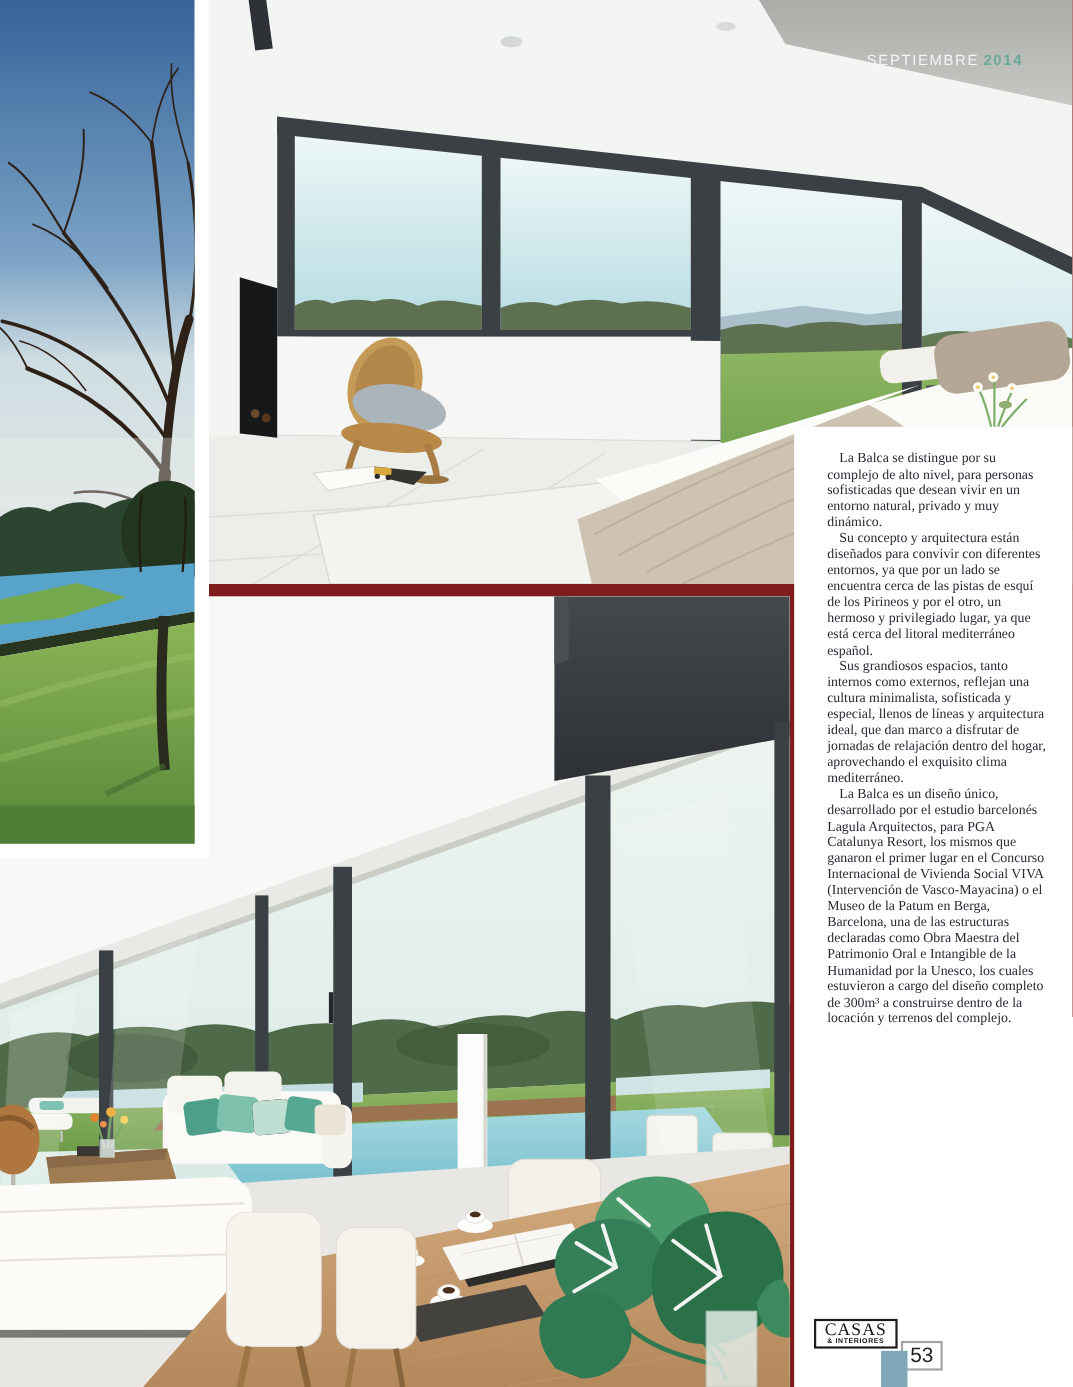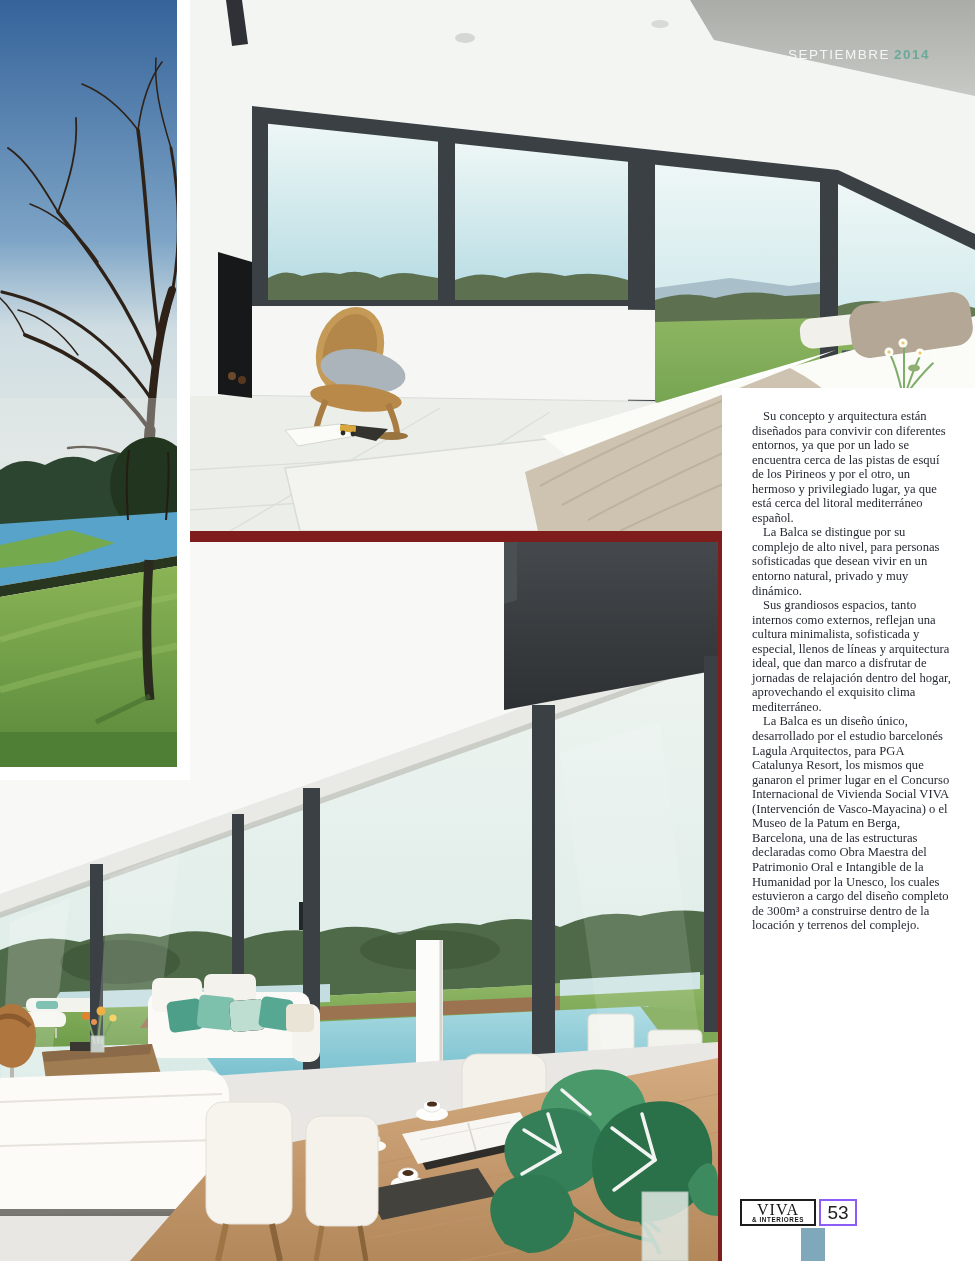--- a/index.html
+++ b/index.html
@@ -23,22 +23,22 @@
   .textbox{position:absolute;left:722px;top:388px;width:253px;height:873px;background:#ffffff;z-index:5;box-sizing:border-box;padding:21px 0 0 30px;}
   .article{width:202px;color:#262a33;font-size:12.6px;line-height:14.55px;}
   .article p{margin:0;text-indent:11px;}
 
   
   .footer{position:absolute;left:740px;top:1199px;z-index:6;display:flex;gap:3px;
           font-family:"Liberation Sans",sans-serif;}
   .logo-box{border:2px solid #1c1c1c;background:#fff;width:72px;height:23px;display:flex;flex-direction:column;align-items:center;justify-content:center;}
   .logo-name{font-family:"Liberation Serif",serif;font-size:16px;line-height:13px;letter-spacing:1px;color:#141414;}
   .logo-sub{font-size:6.3px;font-weight:bold;letter-spacing:0.6px;color:#141414;line-height:7px;}
-  .pageno-box{border:2px solid #8b5cf6;background:#fff;width:34px;height:23px;display:flex;align-items:center;justify-content:center;
-              font-size:19px;color:#222;}
+  .pageno-box{border:2px solid #a3a3a3;background:#fff;width:34px;height:23px;display:flex;align-items:center;justify-content:center;
+              font-size:19px;color:#222;margin-top:20px;}
   .footer-tab{position:absolute;left:801px;top:1228px;width:24px;height:33px;background:#7fa9ba;z-index:6;}
 </style>
 </head>
 <body>
 
 <div class="page">
 
   <div class="photo photo-tree">
     <svg width="177" height="767" viewBox="0 0 177 767">
       <defs>
@@ -394,29 +394,29 @@
       <g>
         <rect x="306" y="574" width="72" height="110" rx="15" fill="#f4f2eb" stroke="#e1ded5"></rect>
         <line x1="322" y1="684" x2="316" y2="719" stroke="#9e7646" stroke-width="5"></line>
         <line x1="360" y1="684" x2="366" y2="719" stroke="#8a653c" stroke-width="5"></line>
       </g>
     </svg>
   </div>
 
   <div class="textbox">
     <div class="article">
+      <p>La Balca se distingue por su complejo de alto nivel, para personas sofisticadas que desean vivir en un entorno natural, privado y muy dinámico.</p>
       <p>Su concepto y arquitectura están diseñados para convivir con diferentes entornos, ya que por un lado se encuentra cerca de las pistas de esquí de los Pirineos y por el otro, un hermoso y privilegiado lugar, ya que está cerca del litoral mediterráneo español.</p>
-      <p>La Balca se distingue por su complejo de alto nivel, para personas sofisticadas que desean vivir en un entorno natural, privado y muy dinámico.</p>
       <p>Sus grandiosos espacios, tanto internos como externos, reflejan una cultura minimalista, sofisticada y especial, llenos de líneas y arquitectura ideal, que dan marco a disfrutar de jornadas de relajación dentro del hogar, aprovechando el exquisito clima mediterráneo.</p>
       <p>La Balca es un diseño único, desarrollado por el estudio barcelonés Lagula Arquitectos, para PGA Catalunya Resort, los mismos que ganaron el primer lugar en el Concurso Internacional de Vivienda Social VIVA (Intervención de Vasco-Mayacina) o el Museo de la Patum en Berga, Barcelona, una de las estructuras declaradas como Obra Maestra del Patrimonio Oral e Intangible de la Humanidad por la Unesco, los cuales estuvieron a cargo del diseño completo de 300m³ a construirse dentro de la locación y terrenos del complejo.</p>
     </div>
   </div>
 
   <div class="footer">
     <div class="logo-box">
-      <div class="logo-name">VIVA</div>
+      <div class="logo-name">CASAS</div>
       <div class="logo-sub">&amp; INTERIORES</div>
     </div>
     <div class="pageno-box">53</div>
   </div>
   <div class="footer-tab"></div>
 
 </div>
 
 </body></html>

